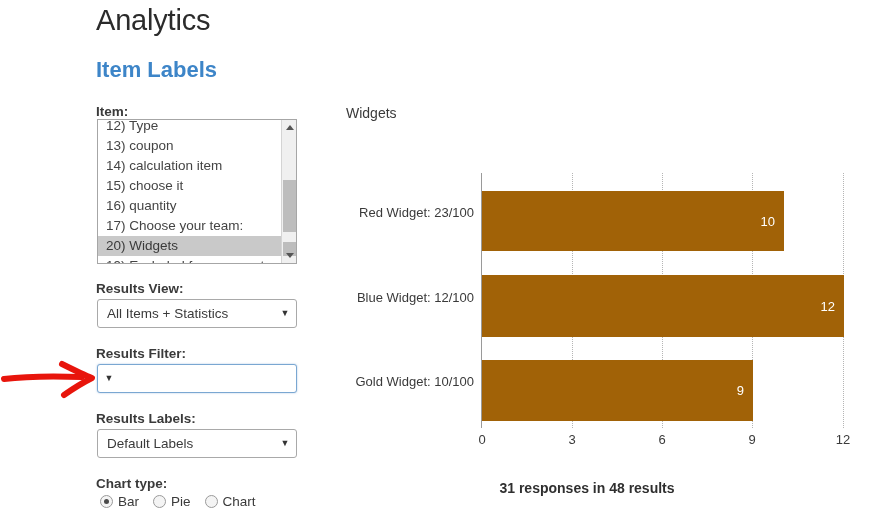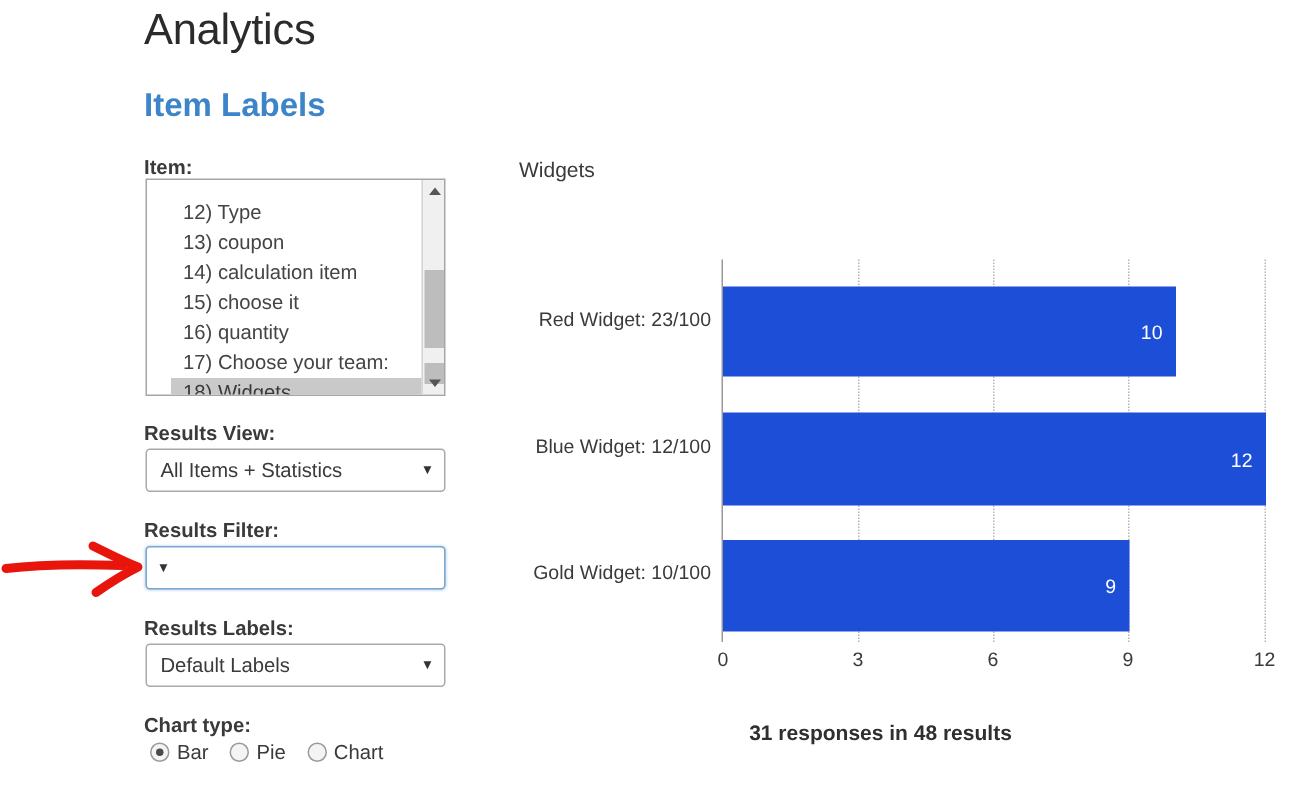--- a/index.html
+++ b/index.html
@@ -44,21 +44,21 @@
   #item-listbox {
     position: absolute; left: 97px; top: 119px;
     width: 200px; height: 145px;
     border: 1px solid #a6a6a6;
     background: #ffffff;
     overflow: hidden;
   }
   #item-list-scroll {
     position: absolute; left: 0; top: -4px;
     width: 184px;
-    padding: 0; margin: 16px; list-style: none;
+    padding: 0; margin: 0; list-style: none;
   }
   #item-list-scroll li {
     height: 20px; line-height: 20px;
     padding-left: 8px;
     font-size: 13.5px; color: #444;
     white-space: nowrap;
   }
   #item-list-scroll li.selected {
     background: #c9c9c9; color: #3a3a3a;
   }
@@ -165,21 +165,21 @@
   .bar-row {
     position: absolute; left: 0; width: 100%;
   }
   .bar-label {
     position: absolute; right: 388px;
     font-size: 13px; color: #3a3a3a;
     white-space: nowrap; text-align: right;
   }
   .bar {
     position: absolute; left: 136px;
-    background: #1d4ed8;
+    background: #a16207;
     display: flex; align-items: center; justify-content: flex-end;
   }
   .bar-value {
     color: #ffffff; font-size: 13px; padding-right: 9px;
   }
   .axis-tick-label {
     position: absolute; top: 272px;
     font-size: 13px; color: #3a3a3a;
     transform: translateX(-50%);
   }
@@ -201,21 +201,21 @@
   <div class="field-label" id="label-item">Item:</div>
 
   <div id="item-listbox">
     <ul id="item-list-scroll">
       <li>12) Type</li>
       <li>13) coupon</li>
       <li>14) calculation item</li>
       <li>15) choose it</li>
       <li>16) quantity</li>
       <li>17) Choose your team:</li>
-      <li class="selected">18) Widgets</li>
+      <li class="selected">20) Widgets</li>
       <li>19) Excluded from percent</li>
     </ul>
     <div id="listbox-scrollbar">
       <div class="sb-arrow" id="sb-arrow-up">
           <i></i>
         </div>
       <div id="sb-thumb"></div>
       <div id="sb-thumb-2"></div>
       <div class="sb-arrow" id="sb-arrow-down">
           <i></i>

